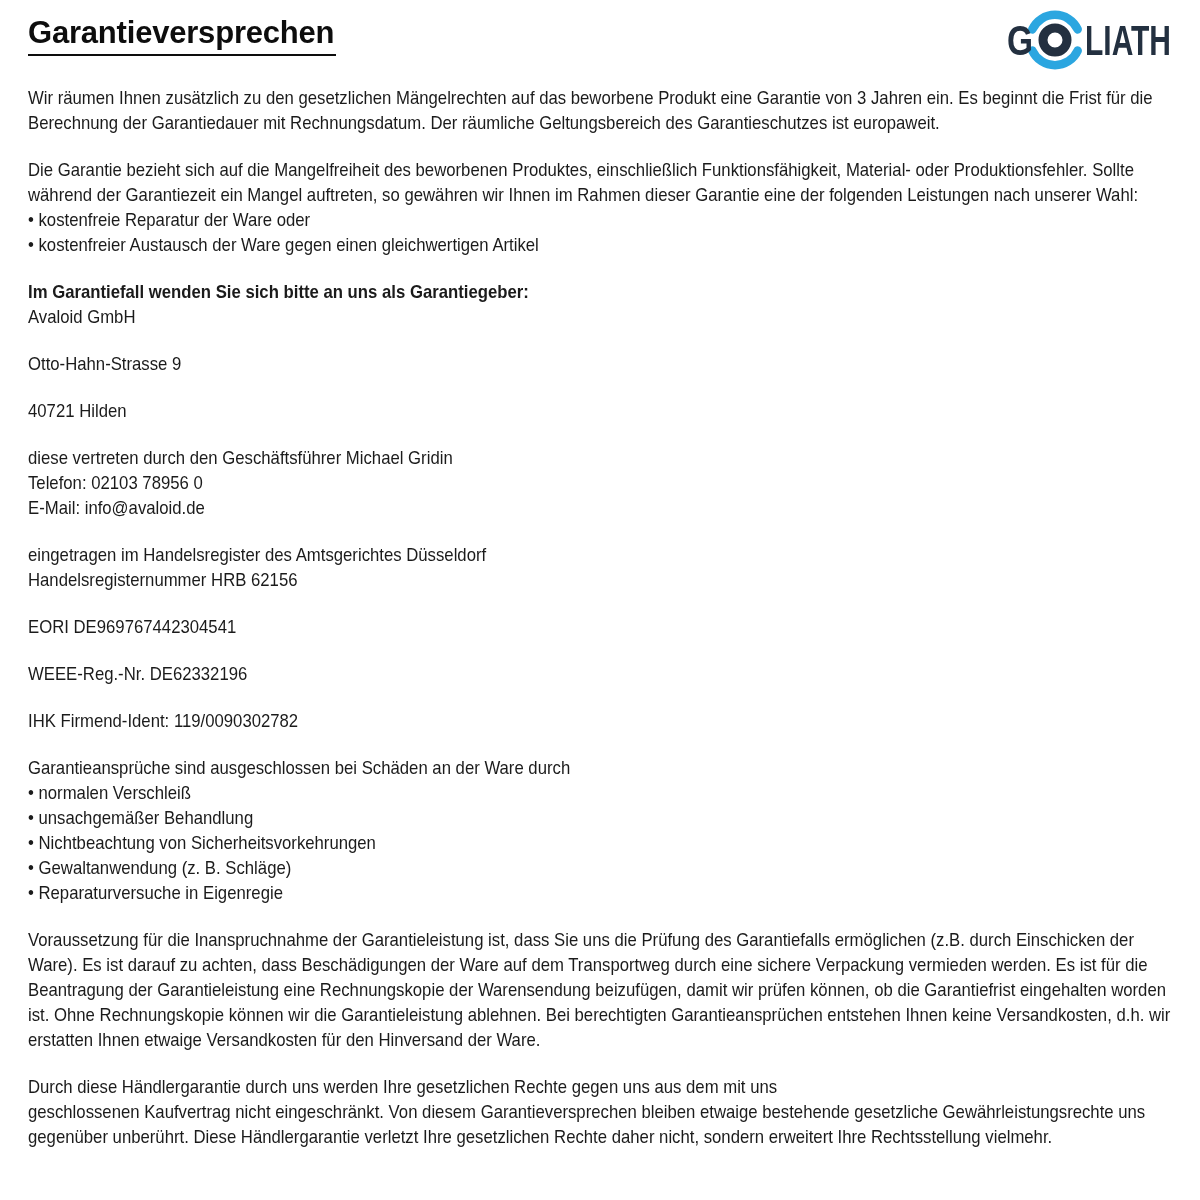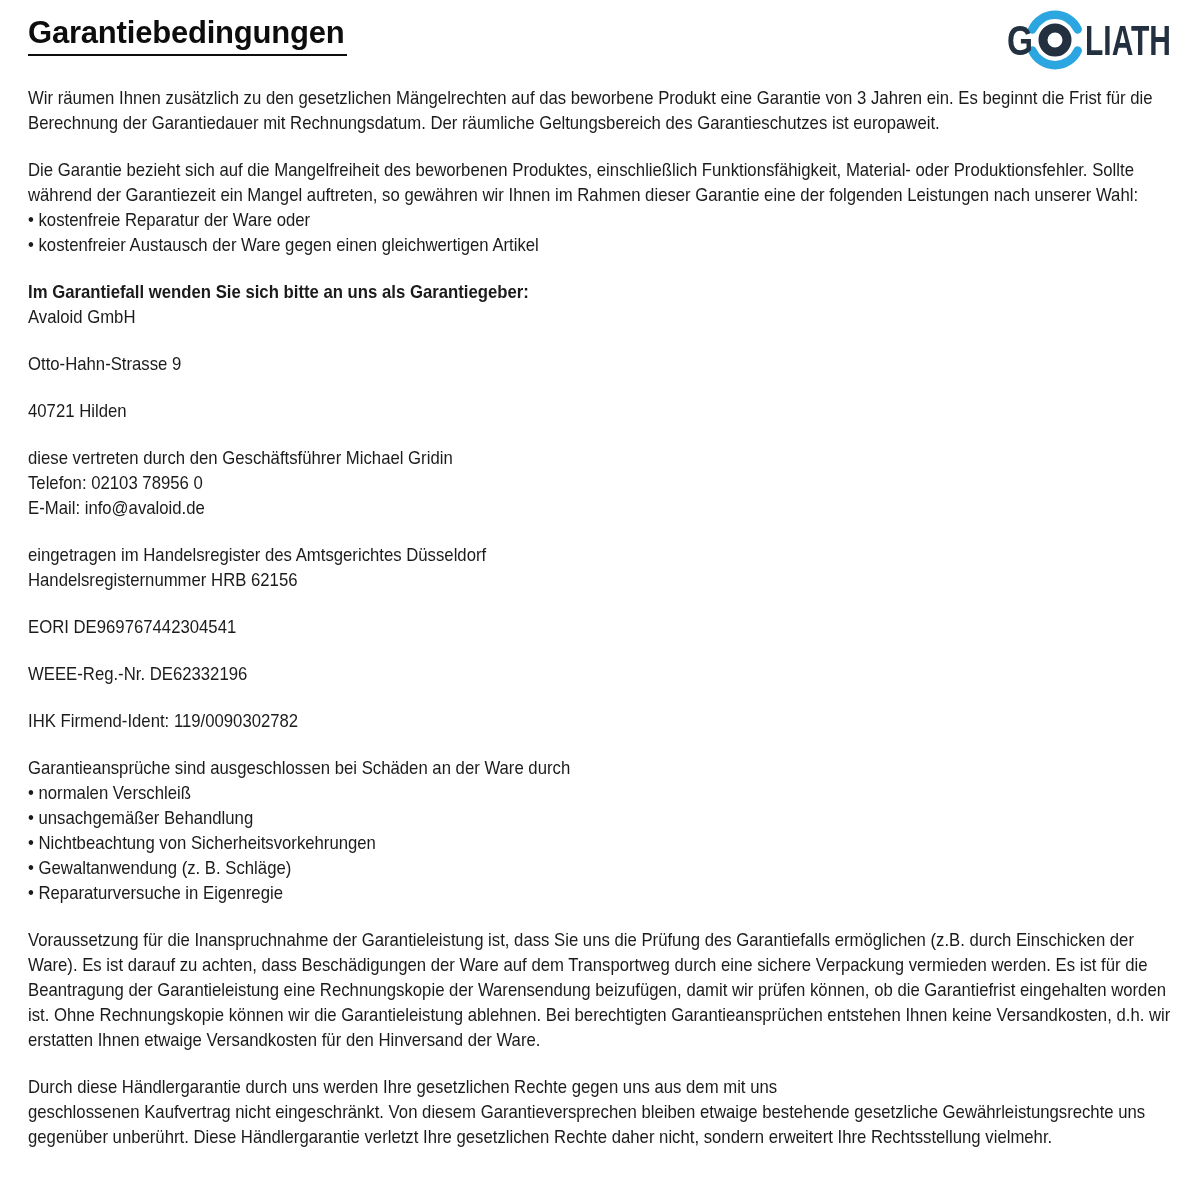--- a/index.html
+++ b/index.html
@@ -59,21 +59,21 @@
     white-space: pre-line;
   }
   .doc-body p.tight { margin-bottom: 0; }
   .doc-body p.bold  { font-weight: bold; }
 </style>
 </head>
 <body>
 
 <div class="page">
 
-  <h1 class="doc-title">Garantiebedingungen</h1>
+  <h1 class="doc-title">Garantieversprechen</h1>
 
   <div class="logo-wrap">
     <svg class="logo-svg" width="170" height="64" viewBox="0 0 170 64" aria-hidden="true">
       <path d="M 27.3 21.4 A 25 25 0 0 1 72.7 21.4" fill="none" stroke-width="8.5" stroke-linecap="round" stroke="#2ba6e0"></path>
       <path d="M 72.7 42.6 A 25 25 0 0 1 27.3 42.6" fill="none" stroke-width="8.5" stroke-linecap="round" stroke="#2ba6e0"></path>
       <circle cx="50" cy="32" r="12" fill="none" stroke-width="9" stroke="#233040"></circle>
       <text class="logo-text" x="2" y="47" textLength="26" lengthAdjust="spacingAndGlyphs" fill="#233040">G</text>
       <text class="logo-text" x="80" y="47" textLength="86" lengthAdjust="spacingAndGlyphs" fill="#233040">LIATH</text>
     </svg>
   </div>

